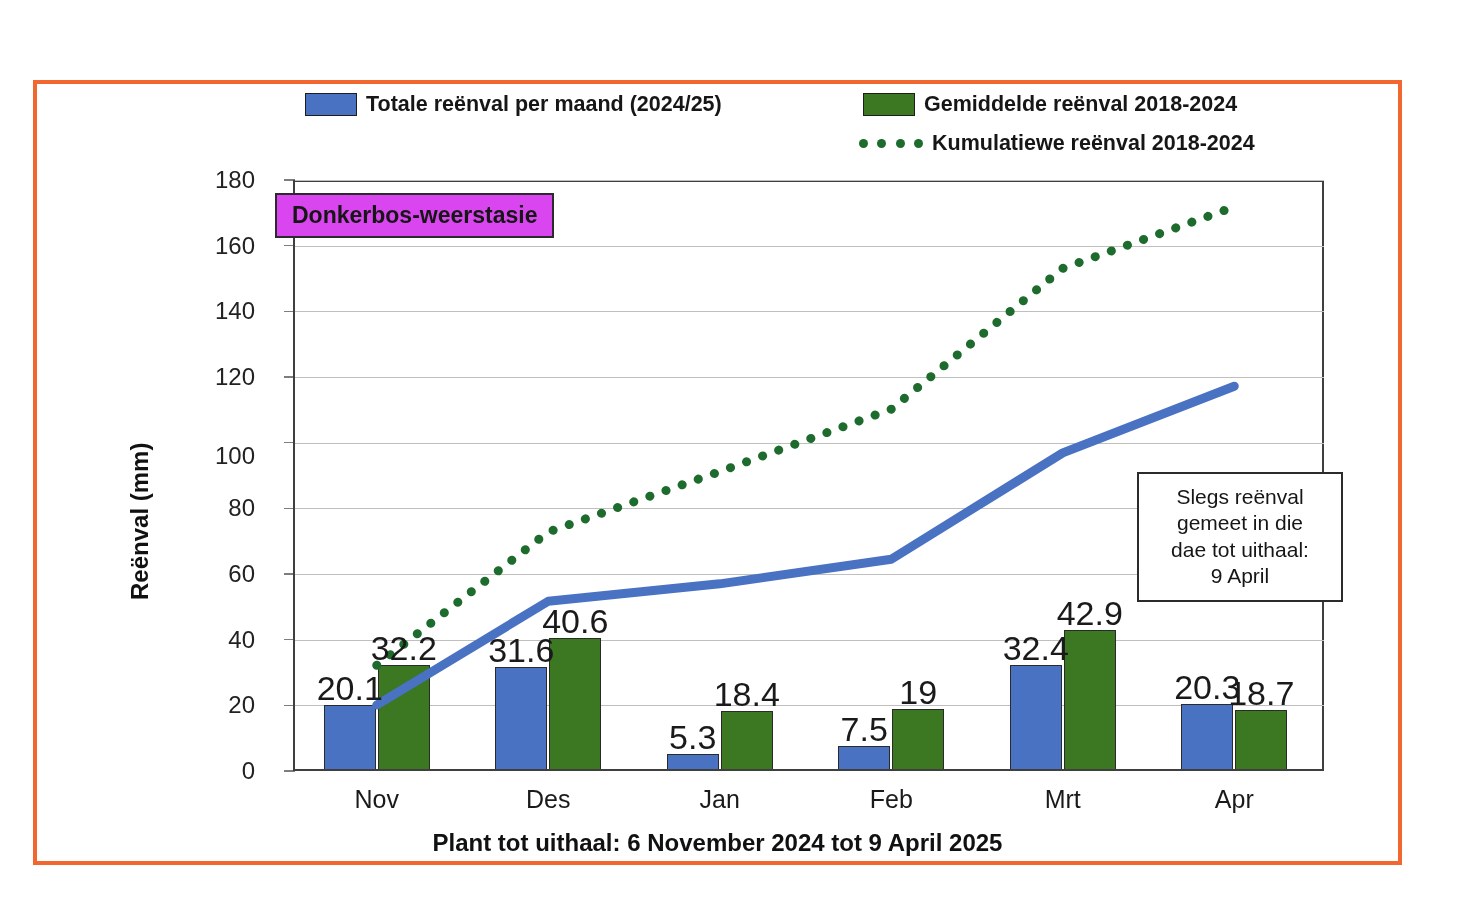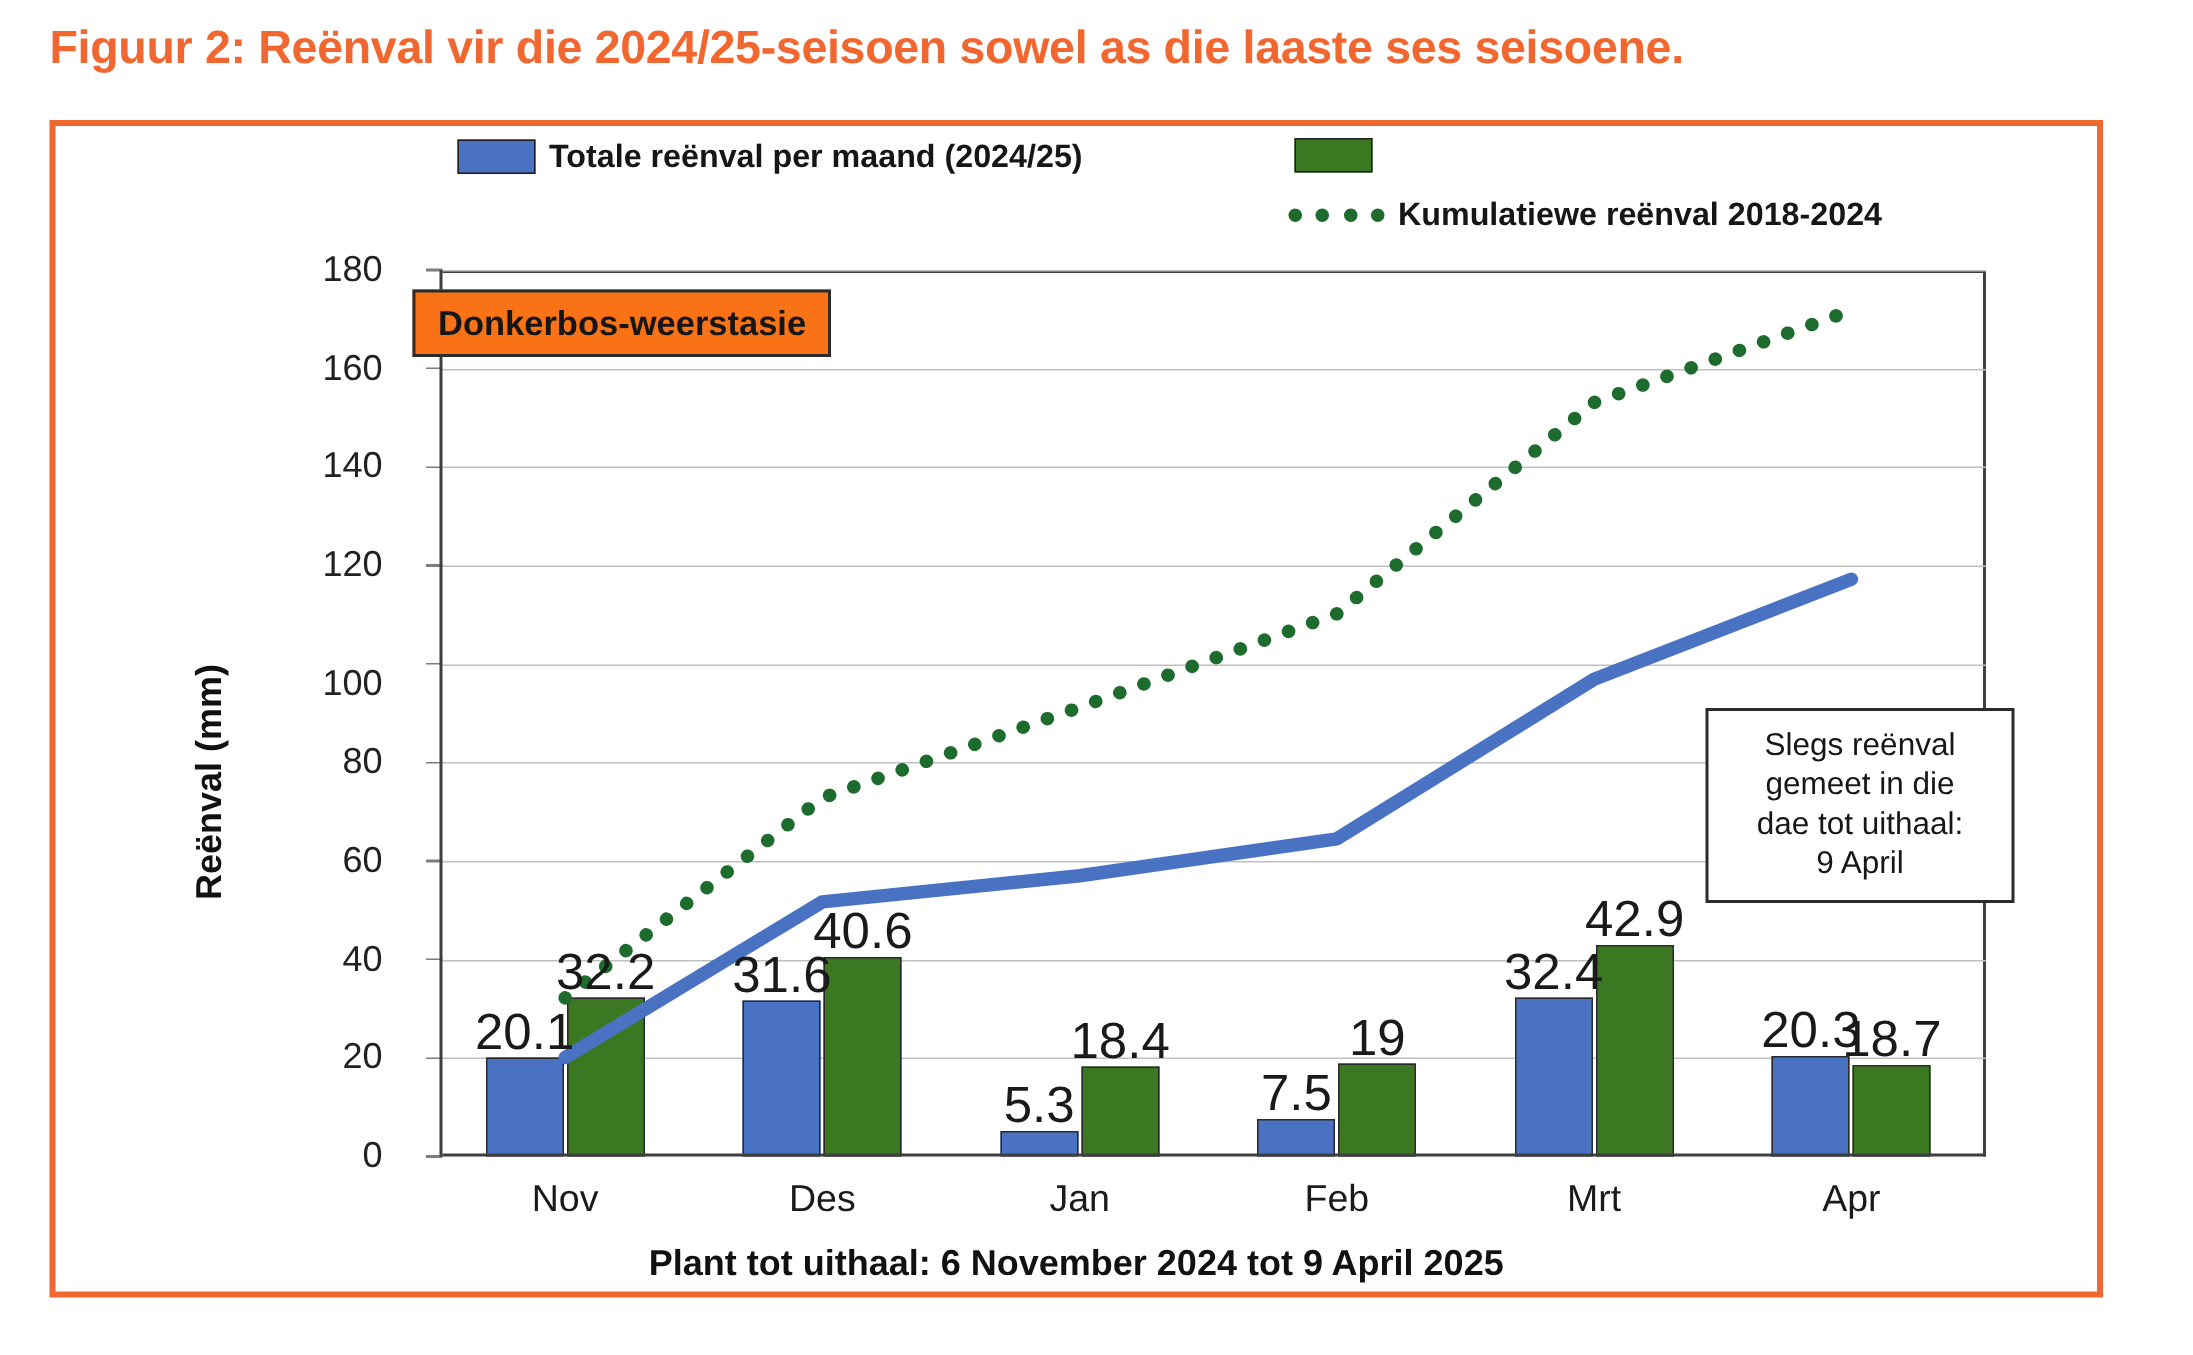--- a/index.html
+++ b/index.html
@@ -96,51 +96,51 @@
     white-space:nowrap;transform:translateX(-50%);
   }
   .xlabel{
     position:absolute;width:100%;text-align:center;
     font-size:24px;font-weight:bold;color:#111;
   }
 
   
   .station-box{
     position:absolute;
-    border:2.2px solid #2b2b2b;background:#f97316;
+    border:2.2px solid #2b2b2b;background:#d946ef;
     font-size:23px;font-weight:bold;color:#161616;
     padding:7px 15px;white-space:nowrap;
   }
   .note-box{
     position:absolute;
     border:2px solid #2b2b2b;background:#fff;
     font-size:21px;color:#161616;text-align:center;
     padding:10px 12px;line-height:1.26;
   }
 
   svg.overlay{position:absolute;left:0;top:0;width:100%;height:100%;overflow:visible;}
 </style>
 </head>
 <body>
 
 <div id="root">
 
-  <div class="fig-title">Figuur 2: Reënval vir die 2024/25-seisoen sowel as die laaste ses seisoene.</div>
 
   <div class="chart-frame">
 
     <div class="legend">
 
       <div class="leg-item" style="left:268px;top:8px;">
         <span class="leg-swatch" style="background:#4A72C3;"></span>
         <span class="lbl">Totale reënval per maand (2024/25)</span>
       </div>
 
       <div class="leg-item" style="left:826px;top:8px;">
         <span class="leg-swatch" style="background:#3C7722;"></span>
+        <span class="lbl">Gemiddelde reënval 2018-2024</span>
       </div>
 
 
       <div class="leg-item" style="left:822px;top:47px;">
         <span class="leg-dots">
           <i style="background:#1E6B2E;"></i>
             <i style="background:#1E6B2E;"></i>
             <i style="background:#1E6B2E;"></i>
             <i style="background:#1E6B2E;"></i>
         </span>

